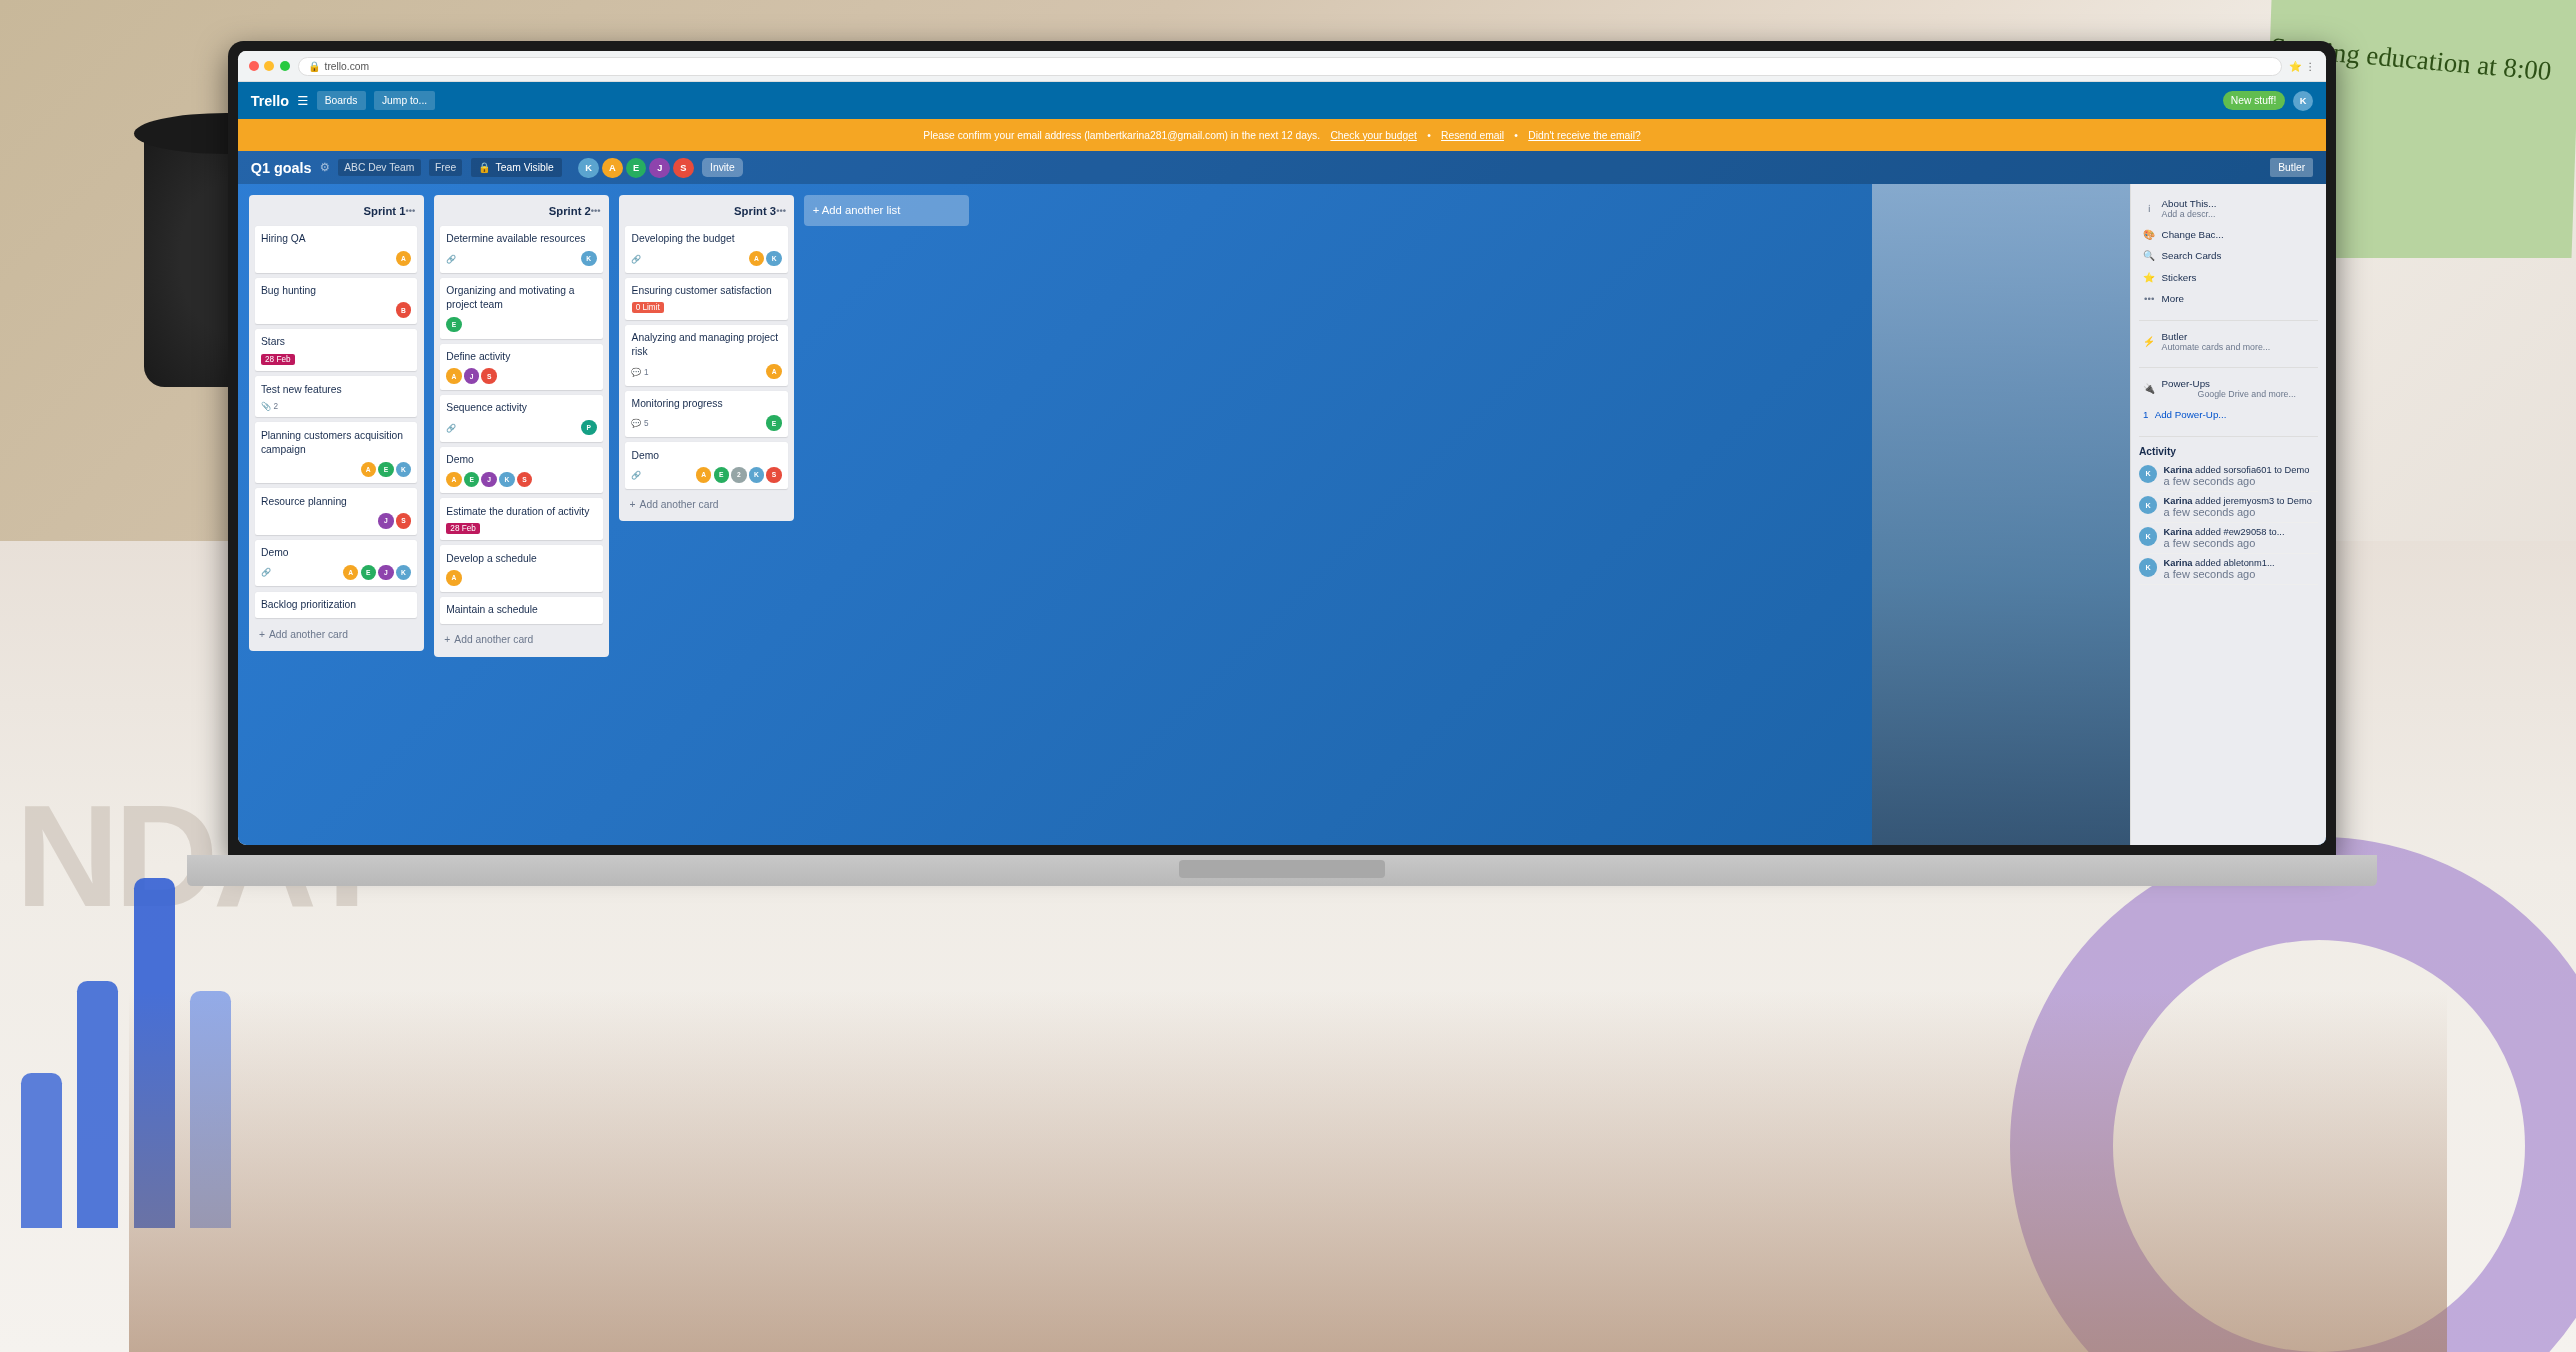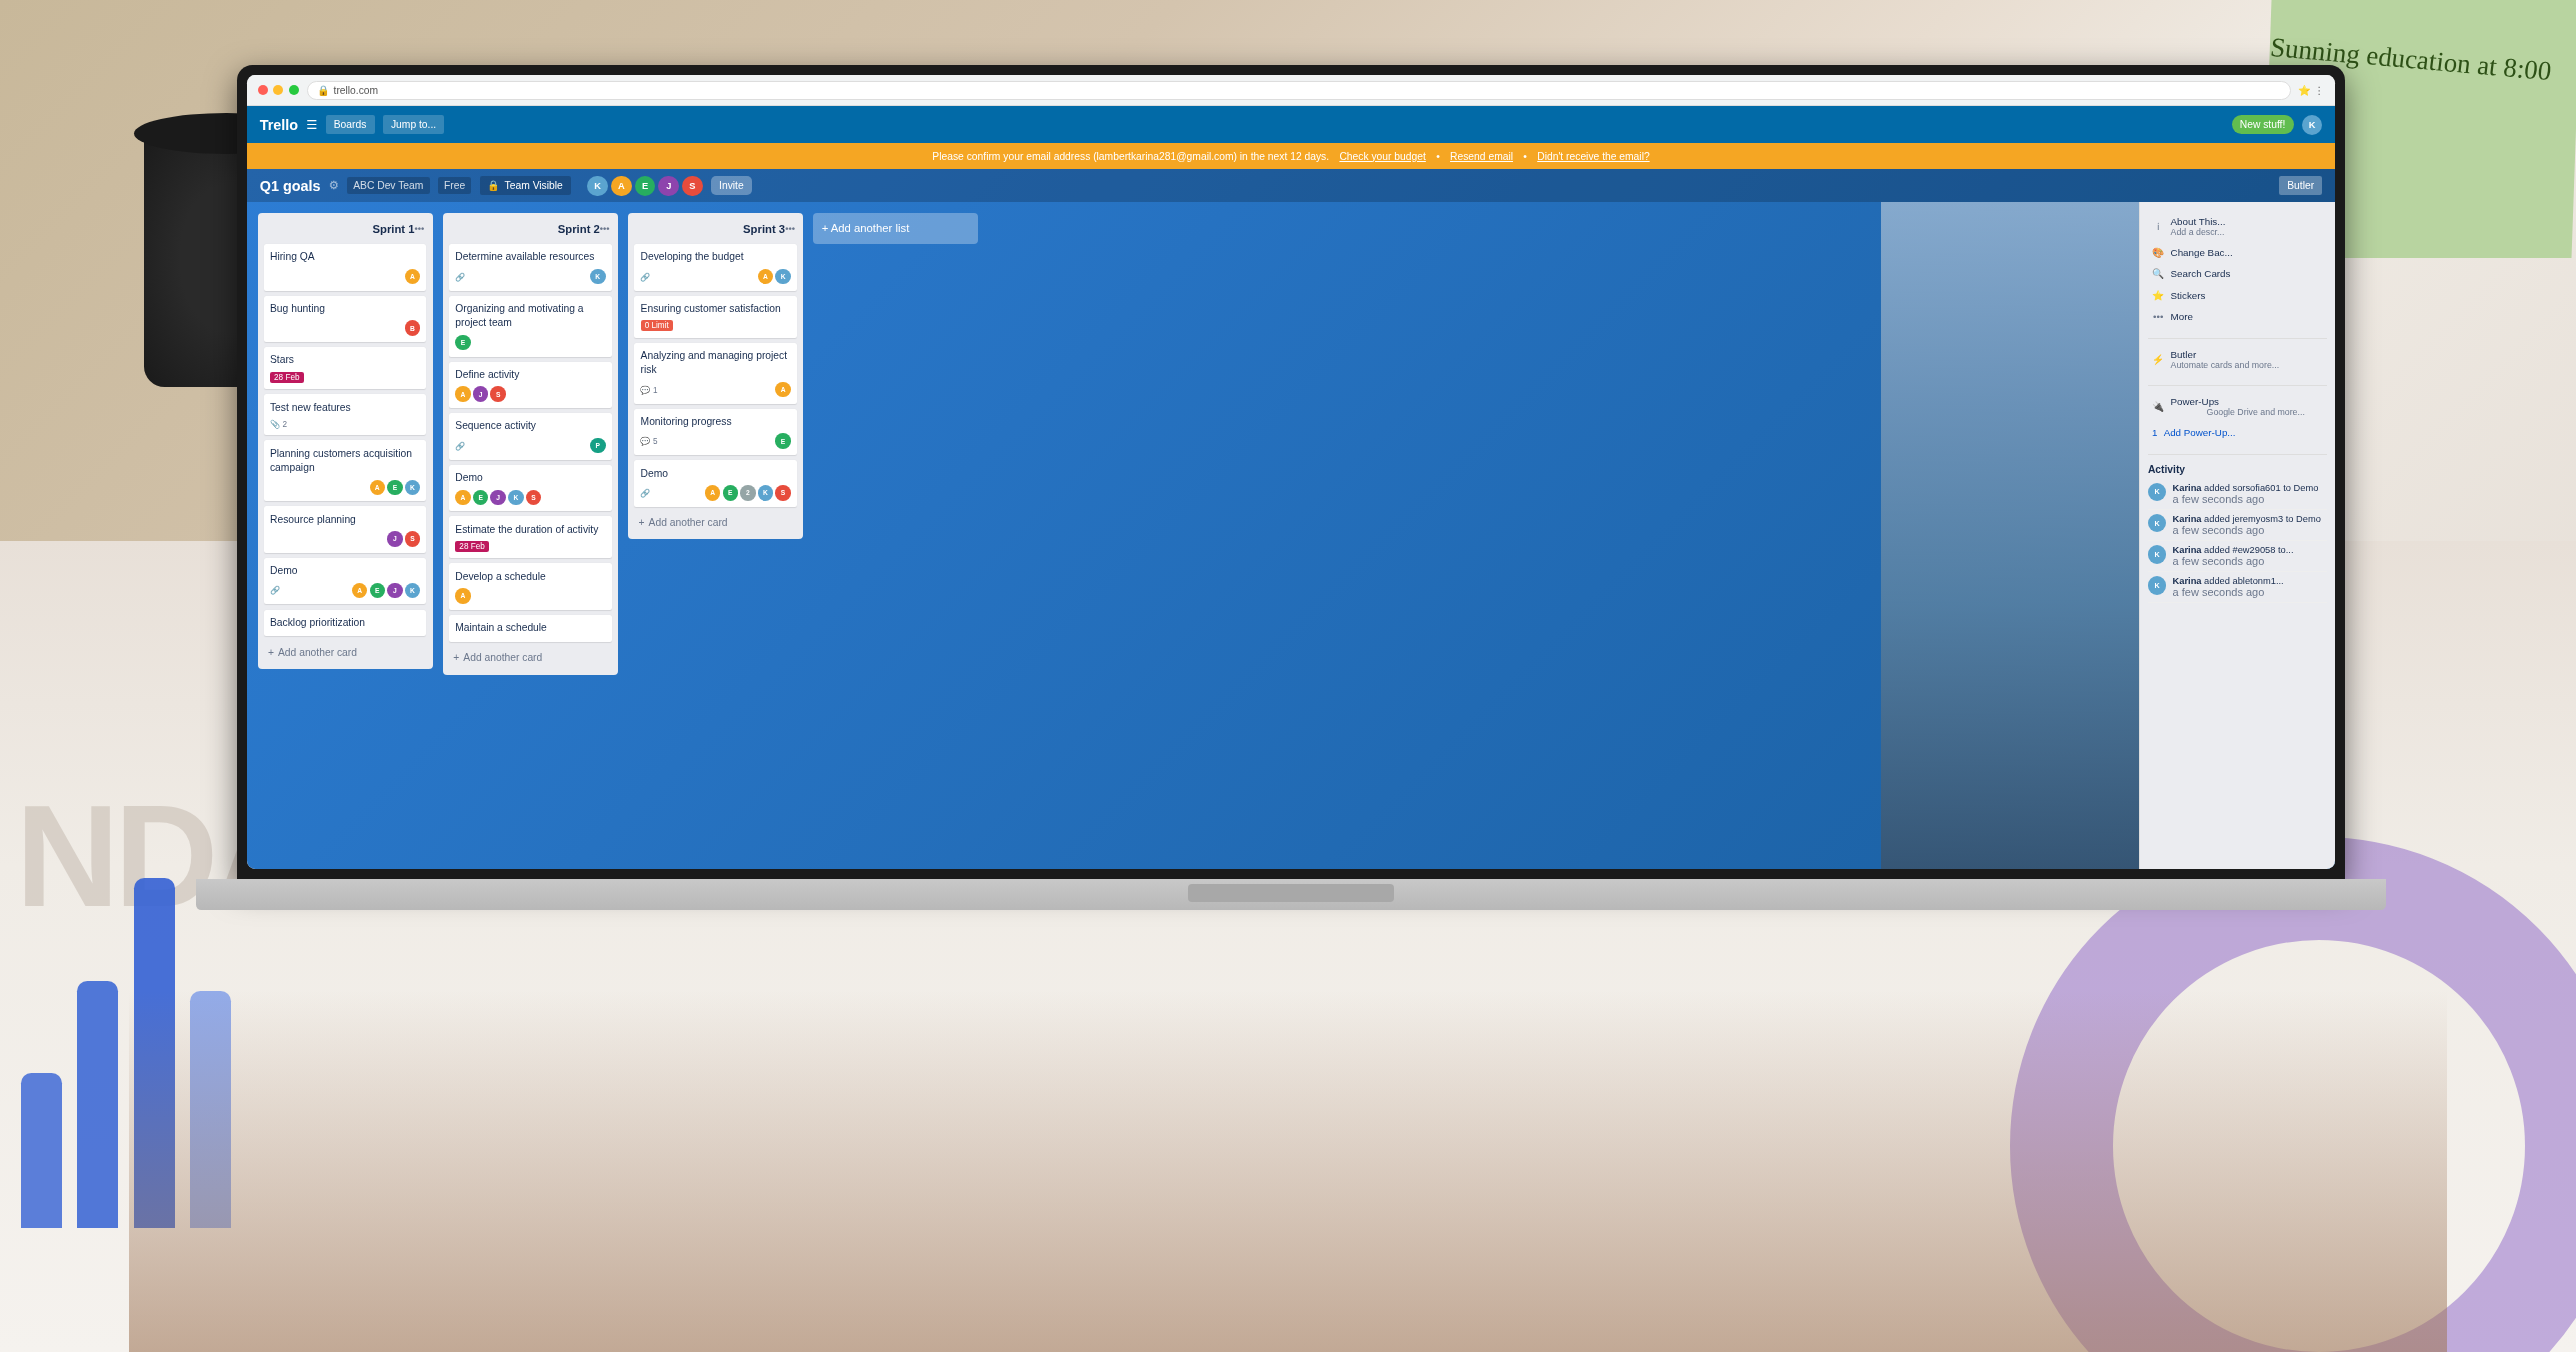--- a/index.html
+++ b/index.html
@@ -97,24 +97,23 @@
       width: 618px;
       height: 618px;
       border-radius: 50%;
       border: 103px solid rgba(140, 100, 200, 0.5);
     }
 
     
     .laptop-wrapper {
       position: absolute;
       top: 41px;
-      left: 196px;
+      left: 187px;
       width: 2190px;
       height: 1236px;
-      margin-top: 24px;
     }
 
     .laptop-screen-frame {
       position: absolute;
       top: 0;
       left: 41px;
       right: 41px;
       height: 814px;
       background: #1a1a1a;
       border-radius: 15.5px 15.5px 0 0;
@@ -216,21 +215,21 @@
       cursor: pointer;
     }
 
     
     .email-bar {
       background: #F5A623;
       color: white;
       text-align: center;
       padding: 5.2px;
       font-size: 10.3px;
-      height: 26px;
+      height: 32px;
       display: flex;
       align-items: center;
       justify-content: center;
       gap: 10.3px;
     }
 
     
     .board-header {
       height: 33px;
       background: rgba(0,0,0,0.2);

